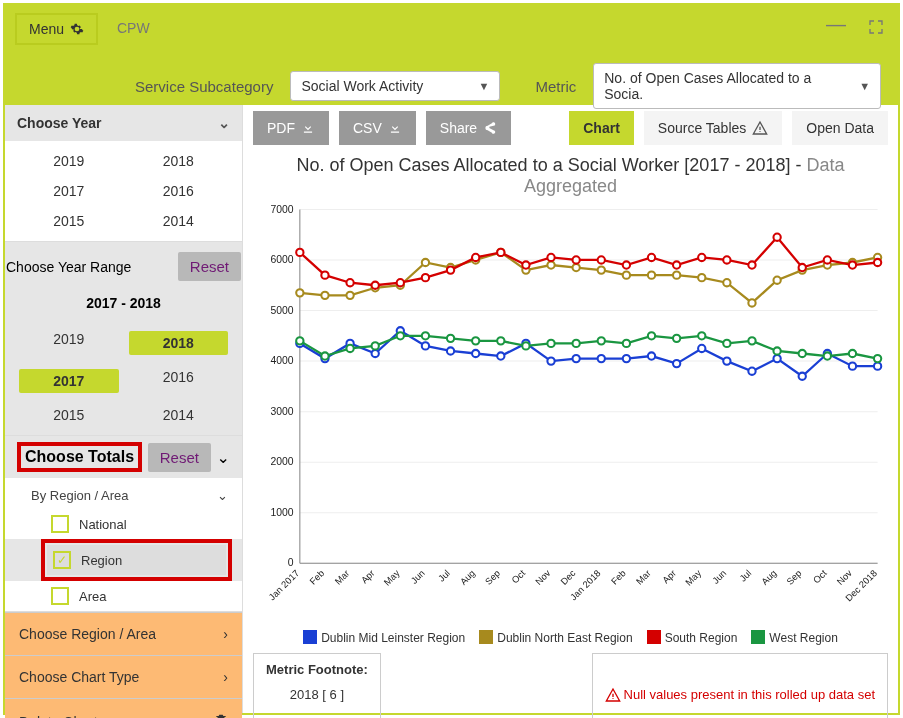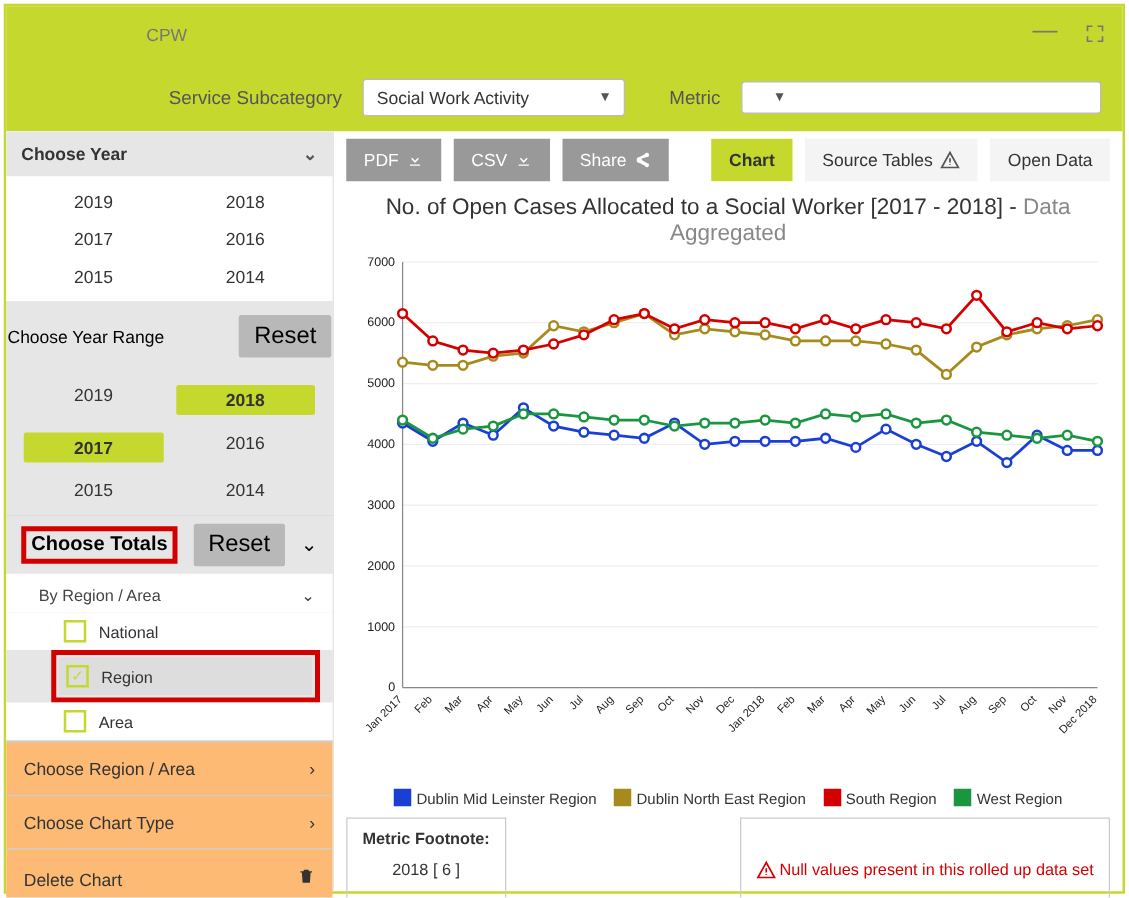--- a/index.html
+++ b/index.html
@@ -14,30 +14,30 @@
 .top-icons { position: absolute; right: 14px; top: 14px; display: flex; gap: 22px; color: #777; }
 .top-icons span { cursor: pointer; }
 
 .controls-row { position: absolute; left: 130px; top: 58px; display: flex; align-items: center; gap: 17px; }
 .ctrl-label { color: #555; font-size: 15px; }
 .dropdown { background: #fff; border: 1px solid #bbb; border-radius: 3px; padding: 6px 10px; display: flex; align-items: center; justify-content: space-between; font-size: 14px; color: #333; cursor: pointer; }
 .dropdown .arrow { margin-left: 14px; font-size: 11px; color: #555; }
 
 .main { display: flex; position: absolute; top: 100px; left: 0; right: 0; bottom: 0; }
 
-.sidebar { width: 262px; background: #fff; border-right: 1px solid #ddd; }
+.sidebar { width: 238px; background: #fff; border-right: 1px solid #ddd; }
 .side-section { background: #e6e6e6; border-bottom: 1px solid #ddd; }
 .side-head { display: flex; align-items: center; justify-content: space-between; padding: 10px 12px; font-weight: bold; font-size: 14px; color: #333; cursor: pointer; }
 .side-head .chev { font-size: 14px; color: #555; }
 .year-grid { background: #fff; padding: 12px 14px; display: grid; grid-template-columns: repeat(2, 1fr); gap: 14px 10px; font-size: 14px; color: #333; }
 .year-grid span { cursor: pointer; text-align: center; }
 .year-grid .sel { background: #c5d82e; font-weight: bold; padding: 4px 2px; border-radius: 2px; }
 
 .range-head { display: flex; align-items: center; justify-content: space-between; padding: 10px 1px; font-size: 14px; background: #e6e6e6; }
-.reset-btn { background: #b8b8b8; color: #000000; border: none; padding: 6px 12px; font-size: 19px; border-radius: 2px; cursor: pointer; }
+.reset-btn { background: #b8b8b8; color: #701a75; border: none; padding: 6px 12px; font-size: 15px; border-radius: 2px; cursor: pointer; }
 .range-text { text-align: center; font-weight: bold; font-size: 14px; padding: 4px 0 8px; background:#e6e6e6; }
 
 .totals-head-wrap { border: 4px solid #d40000; display:inline-block; padding: 2px 4px; }
 .totals-row { display: flex; align-items: center; justify-content: space-between; padding: 6px 12px; background:#e6e6e6; }
 .sub-head { padding: 10px 14px 6px 26px; font-size: 13px; color: #444; display:flex; justify-content:space-between; align-items:center; background:#fff;}
 .chk-row { display: flex; align-items: center; gap: 10px; padding: 6px 12px 6px 46px; font-size: 13px; color: #333; cursor: pointer; background:#fff;}
 .chk-row.selected { background: #ddd; }
 .chk-box { width: 18px; height: 18px; border: 2px solid #c5d82e; display: inline-flex; align-items: center; justify-content: center; color:#c5d82e; font-size:12px;}
 .region-highlight { border: 4px solid #d40000; padding: 2px; margin: 0 10px 0 36px;}
 .region-highlight .chk-row { padding-left: 6px; margin:0;}
@@ -51,50 +51,57 @@
 .tbtn.active { background: #c5d82e; color: #333; font-weight:bold;}
 .tab-btn { background: #f4f4f4; color: #333; border: none; padding: 9px 14px; font-size: 14px; display: flex; align-items: center; gap: 6px; cursor: pointer; }
 
 .chart-title { text-align: center; font-size: 18px; color: #333; margin-top: 10px; }
 .chart-title .grey { color: #888; }
 .chart-wrap { flex: 1; position: relative; }
 svg.chart { width: 100%; height: 100%; }
 .series { fill: none; stroke-width: 2.2; }
 .pt { stroke-width: 2; fill: #fff; }
 
-.legend { display: flex; justify-content: center; gap: 14px; font-size: 12px; color: #333; margin-top: 18px; flex-wrap: wrap;}
+.legend { display: flex; justify-content: center; gap: 14px; font-size: 12px; color: #333; margin-top: 2px; flex-wrap: wrap;}
 .legend .sw { width: 14px; height: 14px; display: inline-block; vertical-align: -2px; margin-right: 4px; }
 
 .footer-row { display: flex; justify-content: space-between; margin-top: 8px; gap:10px;}
 .footnote-box { border: 1px solid #ccc; padding: 8px 12px; font-size: 13px; color: #333; display: flex; align-items: center; gap: 10px; flex-direction: column; }
 .warn-box { border: 1px solid #ccc; padding: 12px 12px; font-size: 13px; color: #d40000; display: flex; align-items: center; gap: 3px; }
 .warn-box svg, .footnote-box .chev { width: 16px; height: 16px; }
 </style>
 </head>
 <body>
 
 <div class="outer-frame">
   <div class="topbar">
+    <button class="menu-btn">
+      <span>Menu</span>
+      <svg viewBox="0 0 24 24">
+          <path fill="#333" d="M12 8a4 4 0 100 8 4 4 0 000-8zm9 4a7 7 0 01-.1 1.2l2 1.6-2 3.4-2.4-.9a7 7 0 01-2 1.2l-.4 2.5h-4l-.4-2.5a7 7 0 01-2-1.2l-2.4.9-2-3.4 2-1.6A7 7 0 013 12a7 7 0 01.1-1.2l-2-1.6 2-3.4 2.4.9a7 7 0 012-1.2L7.9 3h4l.4 2.5a7 7 0 012 1.2l2.4-.9 2 3.4-2 1.6c.1.4.1.8.1 1.2z"></path>
+        </svg>
+    </button>
     <span class="app-title">CPW</span>
     <div class="top-icons">
       <span style="font-size:20px;line-height:10px;">—</span>
       <span>
         <svg width="16" height="16" viewBox="0 0 24 24">
             <path fill="none" stroke="#777" stroke-width="2" d="M3 9V3h6M21 9V3h-6M3 15v6h6M21 15v6h-6"></path>
           </svg>
       </span>
     </div>
     <div class="controls-row">
       <span class="ctrl-label">Service Subcategory</span>
       <div class="dropdown" style="width:210px">
         <span>Social Work Activity</span>
         <span class="arrow">▼</span>
       </div>
       <span class="ctrl-label" style="margin-left:18px">Metric</span>
       <div class="dropdown" style="width:288px">
+        <span>No. of Open Cases Allocated to a Socia.</span>
         <span class="arrow">▼</span>
       </div>
     </div>
   </div>
 
   <div class="main">
     <div class="sidebar">
       <div class="side-section">
         <div class="side-head">
           <span>Choose Year</span>
@@ -108,20 +115,21 @@
             <span>2015</span>
             <span>2014</span>
           </div>
       </div>
 
       <div class="side-section">
         <div class="range-head">
           <span>Choose Year Range</span>
           <button class="reset-btn">Reset</button>
         </div>
+        <div class="range-text">2017 - 2018</div>
         <div class="year-grid" style="background:#e6e6e6" id="range-grid">
             <span>2019</span>
             <span class="sel">2018</span>
             <span class="sel">2017</span>
             <span>2016</span>
             <span>2015</span>
             <span>2014</span>
           </div>
       </div>
 

